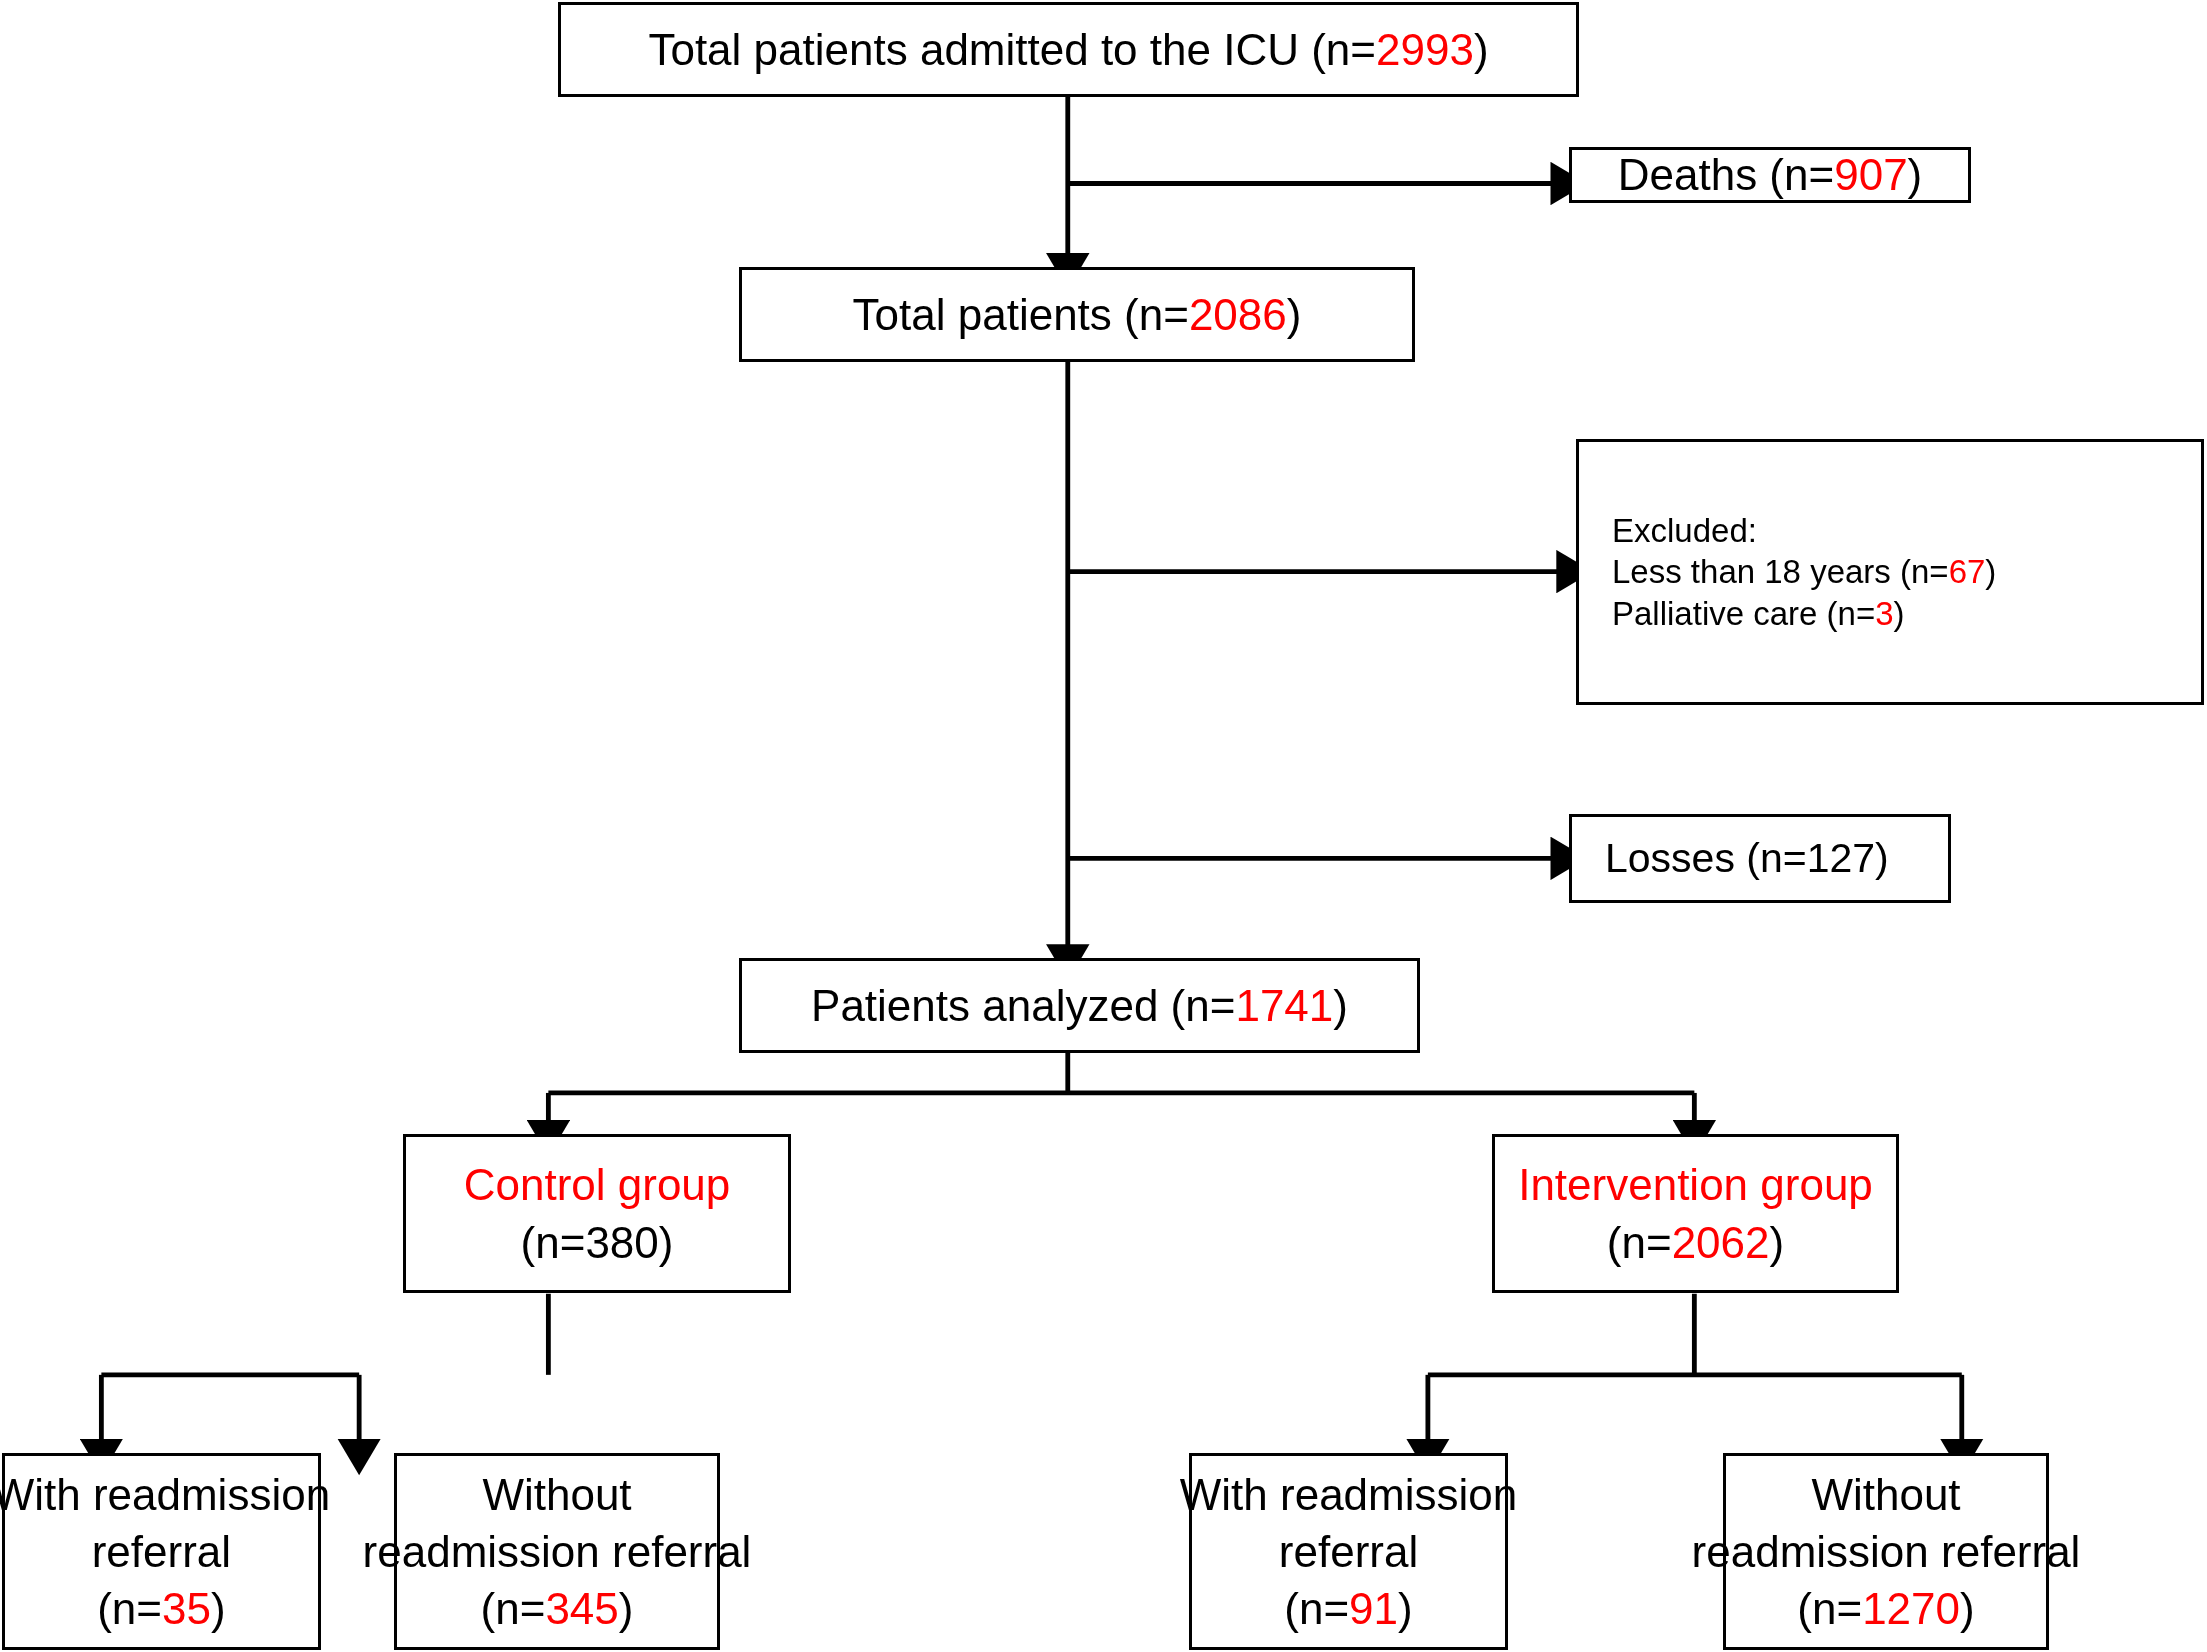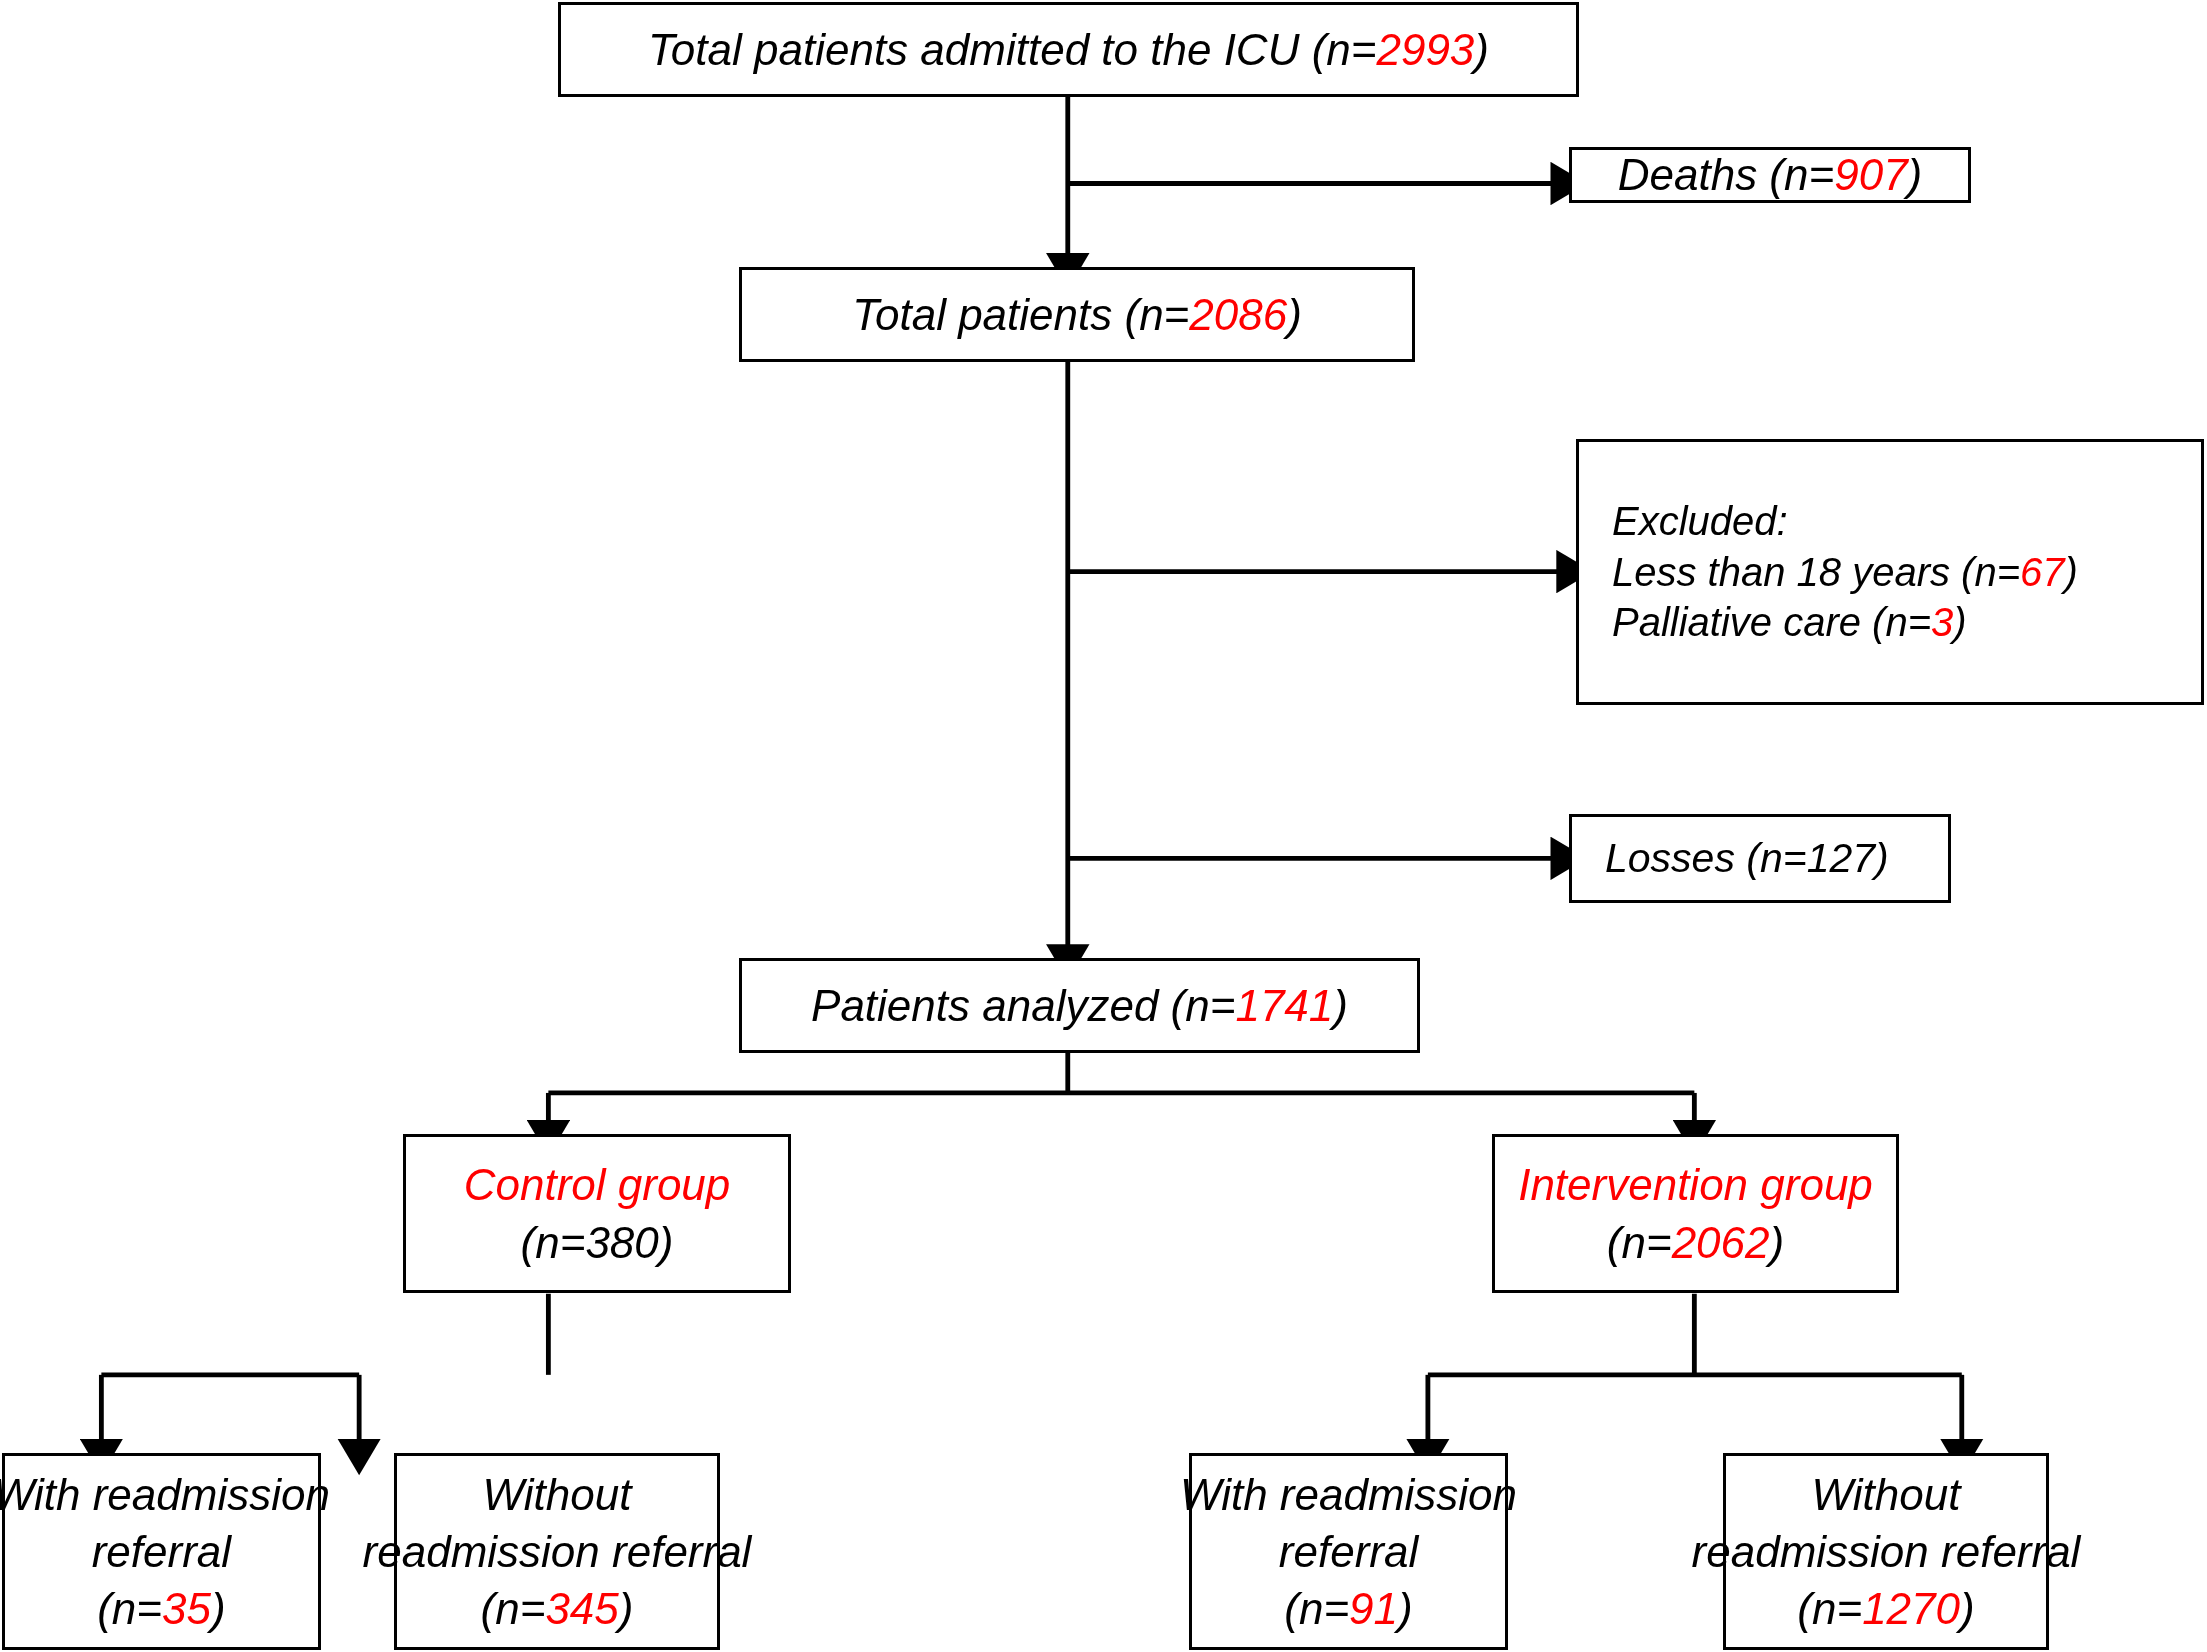--- a/index.html
+++ b/index.html
@@ -20,21 +20,21 @@
     color:#000000;
     display:flex;
     flex-direction:column;
     justify-content:center;
     font-size:44px;
     line-height:1.30;
     z-index:5;
   }
   .node.center{align-items:center;text-align:center;}
   .node.left{align-items:flex-start;text-align:left;padding-left:33px;}
-  .node .ln{display:block;white-space:nowrap;font-style:italic;}
+  .node .ln{display:block;white-space:nowrap;}
   .node.left .ln{white-space:normal;}
   .red{color:#ff0000;}
   .hdr-red{color:#ff0000;}
 </style>
 </head>
 <body>
 
 <div id="stage">
 
   <svg id="wires" viewBox="0 0 2286 1711" width="2207" height="1652" xmlns="http://www.w3.org/2000/svg">
@@ -78,21 +78,21 @@
   </div>
 
   <div class="node center" style="left:1569px;top:147px;width:402px;height:56px;">
     <span class="ln"><span>Deaths (n=</span><span class="red">907</span><span>)</span></span>
   </div>
 
   <div class="node center" style="left:739px;top:267px;width:676px;height:95px;">
     <span class="ln"><span>Total patients (n=</span><span class="red">2086</span><span>)</span></span>
   </div>
 
-  <div class="node left" style="left:1576px;top:439px;width:628px;height:266px;font-size:40px;line-height:1.26;">
+  <div class="node left" style="left:1576px;top:439px;width:628px;height:266px;font-size:33px;line-height:1.26;">
     <span class="ln">Excluded:</span>
     <span class="ln"><span>Less than 18 years (n=</span><span class="red">67</span><span>)</span></span>
     <span class="ln"><span>Palliative care (n=</span><span class="red">3</span><span>)</span></span>
   </div>
 
   <div class="node left" style="left:1569px;top:814px;width:382px;height:89px;font-size:41px;">
     <span class="ln">Losses (n=127)</span>
   </div>
 
   <div class="node center" style="left:739px;top:958px;width:681px;height:95px;">

